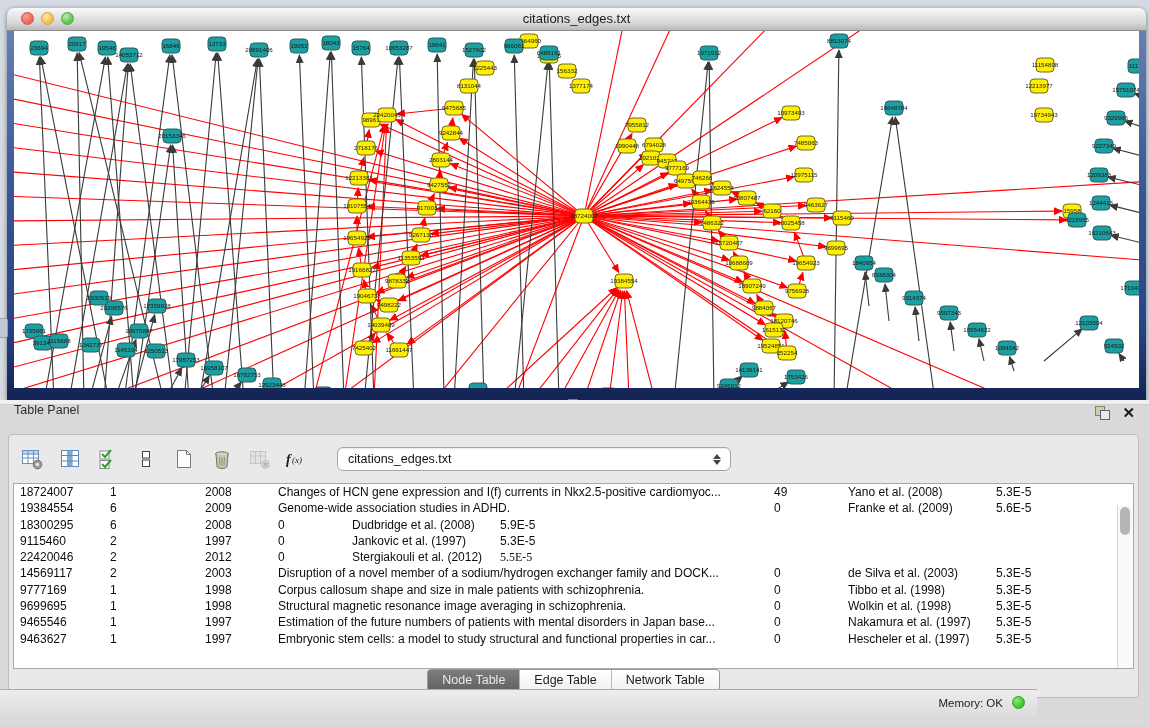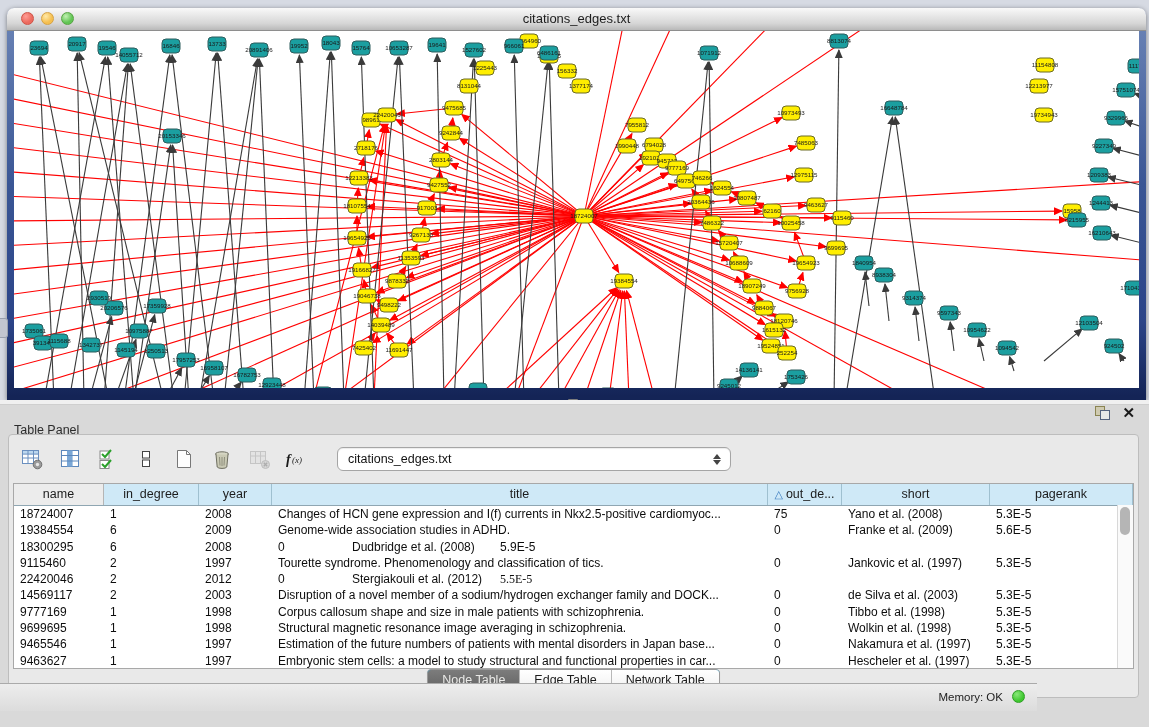--- a/index.html
+++ b/index.html
@@ -24,21 +24,21 @@
   .canvas-wrap svg{display:block;}
 
   .edge-tab{position:absolute;left:0;top:318px;width:7px;height:18px;
     background:#c2c6d0;border:1px solid #99a0ae;border-left:none;border-radius:0 3px 3px 0;}
   .split-handle{position:absolute;left:566px;top:398px;width:14px;height:6px;}
   .split-handle i{display:block;width:10px;height:2px;background:#7d7d7d;margin:1px auto;border-radius:1px;}
 
   
   .bottom-area{position:absolute;left:0;top:400px;width:1149px;height:327px;background:#d9d9d9;}
   .bottom-area .topstrip{position:absolute;left:0;top:0;width:100%;height:4px;background:#f0f0f0;border-bottom:1px solid #cfcfcf;}
-  .panel-title{position:absolute;left:14px;top:23px;font-size:12.5px;color:#2c2c2c;}
+  .panel-title{position:absolute;left:14px;top:3px;font-size:12.5px;color:#2c2c2c;}
   .panel-actions{position:absolute;right:14px;top:6px;display:flex;align-items:center;gap:12px;}
   .float-ic{position:relative;width:15px;height:14px;}
   .float-ic b,.float-ic i{position:absolute;width:8px;height:8px;border:1.4px solid #8a8452;background:transparent;}
   .float-ic b{left:0;top:0;background:#cfcab0;}
   .float-ic i{right:0;bottom:0;border-color:#55627e;background:#e8e8e8;}
   .close-x{font-size:15px;font-weight:bold;color:#1a1a1a;line-height:14px;cursor:default;}
 
   .panel-box{position:absolute;left:8px;top:34px;width:1131px;height:264px;
     background:#e9e9e9;border:1px solid #bdbdbd;border-radius:4px;box-sizing:border-box;}
 
@@ -70,21 +70,21 @@
   
   .tabs{position:absolute;left:0;right:0;bottom:6px;display:flex;justify-content:center;}
   .tabgroup{display:flex;border:1px solid #9a9a9a;border-radius:4px;overflow:hidden;background:#0ea5e9;
     box-shadow:0 1px 1px rgba(0,0,0,.15);}
   .tab{height:20px;line-height:20px;font-size:12.5px;padding:0 14px;color:#1c1c1c;
     border-right:1px solid #b8b8b8;background:linear-gradient(#ffffff,#f1f1f1);}
   .tab:last-child{border-right:none;}
   .tab.active{background:linear-gradient(#7c7c7c,#636363);color:#e9e9e7;}
 
   
-  .statusbar{position:absolute;left:0;bottom:16px;width:1037px;height:27px;
+  .statusbar{position:absolute;left:0;bottom:10px;width:1037px;height:27px;
     background:linear-gradient(#ededed,#dcdcdc);border-top:1px solid #aaaaaa;}
   .mem{position:absolute;right:34px;top:7px;font-size:11.5px;color:#222;}
   .memdot{position:absolute;right:12px;top:6px;width:13px;height:13px;border-radius:50%;
     background:radial-gradient(circle at 35% 30%,#8ae87a,#3ec72f 65%);border:1px solid #2e9e24;box-sizing:border-box;}
 </style>
 </head>
 <body>
 
 <div class="net-window">
   <div class="titlebar">
@@ -855,36 +855,27 @@
       <div class="combo">
         <span class="val">citations_edges.txt</span>
         <span class="arrows">
             <b class="up"></b>
             <b class="dn"></b>
           </span>
       </div>
     </div>
 
     <div class="tablebox">
-      <div class="thead" id="thead">
-          <div class="th first" style="width: 90px;">name</div>
-          <div class="th" style="width: 95px;">in_degree</div>
-          <div class="th" style="width: 73px;">year</div>
-          <div class="th" style="width: 496px;">title</div>
-          <div class="th" style="width: 74px;"><span class="sorttri">△</span>out_de...</div>
-          <div class="th" style="width: 148px;">short</div>
-          <div class="th" style="width: 130px; flex: 1 1 0%;">pagerank</div>
-        </div>
       <div class="tbody" id="tbody">
           <div class="tr">
             <div class="td" style="width: 90px;">18724007</div>
             <div class="td" style="width: 95px;">1</div>
             <div class="td" style="width: 73px;">2008</div>
             <div class="td" style="width: 496px;">Changes of HCN gene expression and I(f) currents in Nkx2.5-positive cardiomyoc...</div>
-            <div class="td" style="width: 74px;">75</div>
+            <div class="td" style="width: 74px;">49</div>
             <div class="td" style="width: 148px;">Yano et al. (2008)</div>
             <div class="td" style="width: 130px; flex: 1 1 0%;">5.3E-5</div>
           </div>
           <div class="tr">
             <div class="td" style="width: 90px;">19384554</div>
             <div class="td" style="width: 95px;">6</div>
             <div class="td" style="width: 73px;">2009</div>
             <div class="td" style="width: 496px;">Genome-wide association studies in ADHD.</div>
             <div class="td" style="width: 74px;">0</div>
             <div class="td" style="width: 148px;">Franke et al. (2009)</div>
@@ -895,21 +886,20 @@
             <div class="td" style="width: 95px;">6</div>
             <div class="td" style="width: 73px;">2008</div>
             <div class="td" style="width: 74px;">0</div>
             <div class="td" style="width: 148px;">Dudbridge et al. (2008)</div>
             <div class="td" style="width: 130px; flex: 1 1 0%;">5.9E-5</div>
           </div>
           <div class="tr">
             <div class="td" style="width: 90px;">9115460</div>
             <div class="td" style="width: 95px;">2</div>
             <div class="td" style="width: 73px;">1997</div>
-            <div class="td" style="width: 496px;">Tourette syndrome. Phenomenology and classification of tics.</div>
             <div class="td" style="width: 74px;">0</div>
             <div class="td" style="width: 148px;">Jankovic et al. (1997)</div>
             <div class="td" style="width: 130px; flex: 1 1 0%;">5.3E-5</div>
           </div>
           <div class="tr">
             <div class="td" style="width: 90px;">22420046</div>
             <div class="td" style="width: 95px;">2</div>
             <div class="td" style="width: 73px;">2012</div>
             <div class="td" style="width: 74px;">0</div>
             <div class="td" style="width: 148px;">Stergiakouli et al. (2012)</div>

